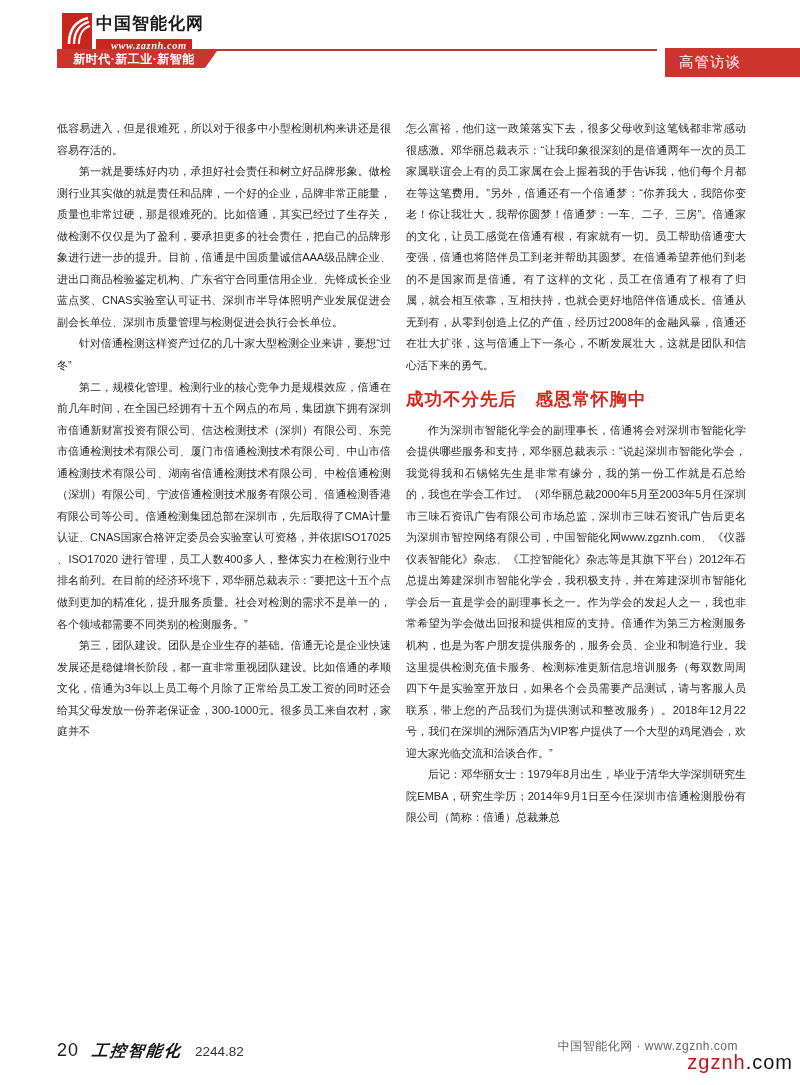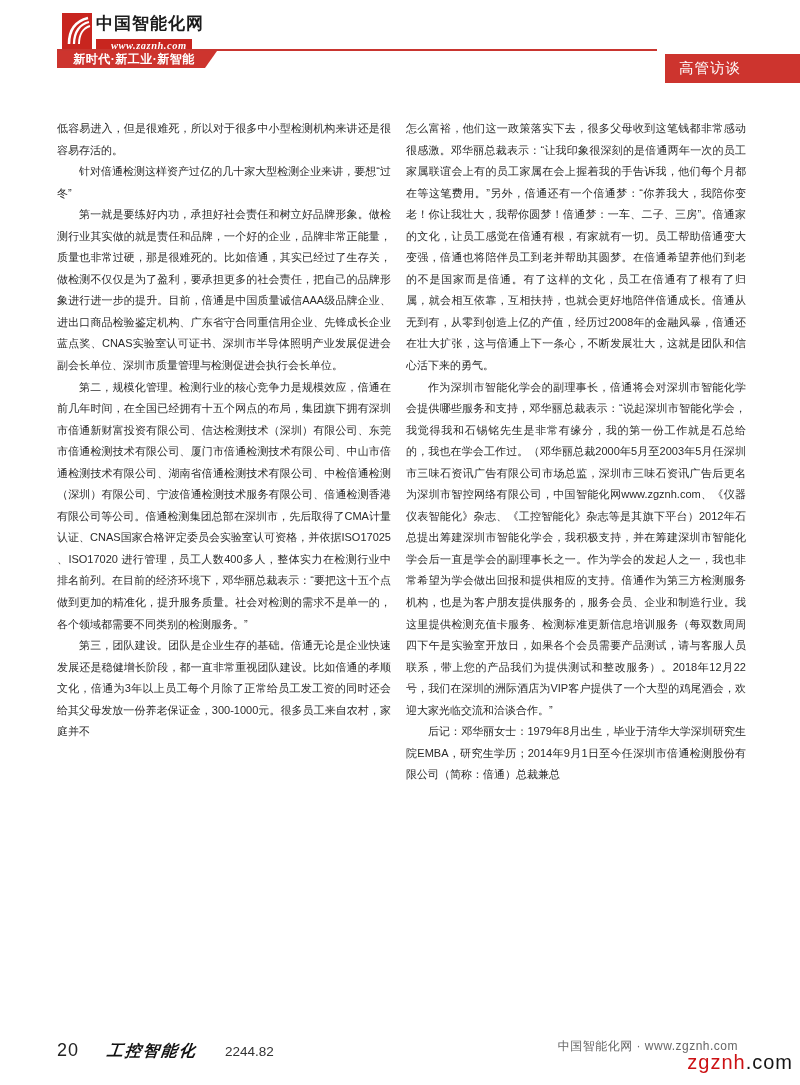--- a/index.html
+++ b/index.html
@@ -25,21 +25,21 @@
   }
   .header-rule{left:57px;top:49px;width:600px;height:2px;background:#c9352f;}
   .banner-tagline{
     left:57px;top:51px;width:160px;height:17px;background:#cd342e;
     color:#fff;font-size:12px;font-weight:bold;line-height:17px;
     padding:0 14px 0 8px;letter-spacing:.5px;box-sizing:border-box;
     clip-path:polygon(0 0,100% 0,calc(100% - 12px) 100%,0 100%);
     white-space:nowrap;
     text-align:center;
   }
-  .section-box-wrap{left:649px;top:48px;height:40px;width:151px;display:flex;align-items:center;border-radius:12px;}
+  .section-box-wrap{left:649px;top:48px;height:40px;width:151px;display:flex;align-items:flex-start;border-radius:12px;}
   .section-stripe-a{width:6px;background:#cd342e;}
   .section-gap-a{width:3px;}
   .section-stripe-b{width:3px;background:#cd342e;}
   .section-gap-b{width:4px;}
   .section-box{
     flex:1;background:#cd342e;color:#fff;font-size:14.5px;
     line-height:29px;padding-left:14px;letter-spacing:1px;white-space:nowrap;
   }
 
   
@@ -50,21 +50,21 @@
     margin:0;font-size:11px;line-height:21.55px;color:#2b2b2b;
     text-align:justify;
   }
   p.indent{text-indent:2em;}
   .section-heading{
     font-size:17.5px;font-weight:bold;color:#d5281e;
     margin:10px 0 9px 0;letter-spacing:1px;white-space:pre-wrap;
   }
 
   
-  .footer-left{left:57px;top:1040px;display:flex;align-items:baseline;gap:28px;}
+  .footer-left{left:57px;top:1040px;display:flex;align-items:baseline;gap:13px;}
   .footer-page-number{font-size:18px;color:#222;letter-spacing:1px;}
   .footer-journal-logo{
     font-size:16px;font-weight:bold;font-style:italic;color:#111;
     letter-spacing:2px;transform:skewX(-6deg);
     font-family:"Liberation Serif","DejaVu Serif",serif;
   }
   .footer-issue{font-size:13.5px;color:#333;}
   .footer-site-line{right:62px;top:1038px;font-size:12px;color:#666;letter-spacing:.5px;}
   .footer-big-url{right:7px;top:1051px;font-size:20px;font-weight:normal;letter-spacing:1px;}
   .footer-big-url .red{color:#cc1114;}
@@ -95,29 +95,30 @@
 <div class="abs section-box-wrap">
   <div class="section-stripe-a"></div>
   <div class="section-gap-a"></div>
   <div class="section-stripe-b"></div>
   <div class="section-gap-b"></div>
   <div class="section-box">高管访谈</div>
 </div>
 
 <div class="col col-left">
   <p class="body-text">低容易进入，但是很难死，所以对于很多中小型检测机构来讲还是很容易存活的。</p>
+  <p class="body-text indent">第一就是要练好内功，承担好社会责任和树立好品牌形象。做检测行业其实做的就是责任和品牌，一个好的企业，品牌非常正能量，质量也非常过硬，那是很难死的。比如倍通，其实已经过了生存关，做检测不仅仅是为了盈利，要承担更多的社会责任，把自己的品牌形象进行进一步的提升。目前，倍通是中国质量诚信AAA级品牌企业、进出口商品检验鉴定机构、广东省守合同重信用企业、先锋成长企业蓝点奖、CNAS实验室认可证书、深圳市半导体照明产业发展促进会副会长单位、深圳市质量管理与检测促进会执行会长单位。</p>
   <p class="body-text indent">针对倍通检测这样资产过亿的几十家大型检测企业来讲，要想“过冬”</p>
-  <p class="body-text indent">第一就是要练好内功，承担好社会责任和树立好品牌形象。做检测行业其实做的就是责任和品牌，一个好的企业，品牌非常正能量，质量也非常过硬，那是很难死的。比如倍通，其实已经过了生存关，做检测不仅仅是为了盈利，要承担更多的社会责任，把自己的品牌形象进行进一步的提升。目前，倍通是中国质量诚信AAA级品牌企业、进出口商品检验鉴定机构、广东省守合同重信用企业、先锋成长企业蓝点奖、CNAS实验室认可证书、深圳市半导体照明产业发展促进会副会长单位、深圳市质量管理与检测促进会执行会长单位。</p>
   <p class="body-text indent">第二，规模化管理。检测行业的核心竞争力是规模效应，倍通在前几年时间，在全国已经拥有十五个网点的布局，集团旗下拥有深圳市倍通新财富投资有限公司、信达检测技术（深圳）有限公司、东莞市倍通检测技术有限公司、厦门市倍通检测技术有限公司、中山市倍通检测技术有限公司、湖南省倍通检测技术有限公司、中检倍通检测（深圳）有限公司、宁波倍通检测技术服务有限公司、倍通检测香港有限公司等公司。倍通检测集团总部在深圳市，先后取得了CMA计量认证、CNAS国家合格评定委员会实验室认可资格，并依据ISO17025 、ISO17020 进行管理，员工人数400多人，整体实力在检测行业中排名前列。在目前的经济环境下，邓华丽总裁表示：“要把这十五个点做到更加的精准化，提升服务质量。社会对检测的需求不是单一的，各个领域都需要不同类别的检测服务。”</p>
   <p class="body-text indent">第三，团队建设。团队是企业生存的基础。倍通无论是企业快速发展还是稳健增长阶段，都一直非常重视团队建设。比如倍通的孝顺文化，倍通为3年以上员工每个月除了正常给员工发工资的同时还会给其父母发放一份养老保证金，300-1000元。很多员工来自农村，家庭并不</p>
 </div>
 
 <div class="col col-right">
   <p class="body-text">怎么富裕，他们这一政策落实下去，很多父母收到这笔钱都非常感动很感激。邓华丽总裁表示：“让我印象很深刻的是倍通两年一次的员工家属联谊会上有的员工家属在会上握着我的手告诉我，他们每个月都在等这笔费用。”另外，倍通还有一个倍通梦：“你养我大，我陪你变老！你让我壮大，我帮你圆梦！倍通梦：一车、二子、三房”。倍通家的文化，让员工感觉在倍通有根，有家就有一切。员工帮助倍通变大变强，倍通也将陪伴员工到老并帮助其圆梦。在倍通希望养他们到老的不是国家而是倍通。有了这样的文化，员工在倍通有了根有了归属，就会相互依靠，互相扶持，也就会更好地陪伴倍通成长。倍通从无到有，从零到创造上亿的产值，经历过2008年的金融风暴，倍通还在壮大扩张，这与倍通上下一条心，不断发展壮大，这就是团队和信心活下来的勇气。</p>
 
+  <div class="section-heading">成功不分先后　感恩常怀胸中</div>
 
   <p class="body-text indent">作为深圳市智能化学会的副理事长，倍通将会对深圳市智能化学会提供哪些服务和支持，邓华丽总裁表示：“说起深圳市智能化学会，我觉得我和石锡铭先生是非常有缘分，我的第一份工作就是石总给的，我也在学会工作过。（邓华丽总裁2000年5月至2003年5月任深圳市三味石资讯广告有限公司市场总监，深圳市三味石资讯广告后更名为深圳市智控网络有限公司，中国智能化网www.zgznh.com、《仪器仪表智能化》杂志、《工控智能化》杂志等是其旗下平台）2012年石总提出筹建深圳市智能化学会，我积极支持，并在筹建深圳市智能化学会后一直是学会的副理事长之一。作为学会的发起人之一，我也非常希望为学会做出回报和提供相应的支持。倍通作为第三方检测服务机构，也是为客户朋友提供服务的，服务会员、企业和制造行业。我这里提供检测充值卡服务、检测标准更新信息培训服务（每双数周周四下午是实验室开放日，如果各个会员需要产品测试，请与客服人员联系，带上您的产品我们为提供测试和整改服务）。2018年12月22号，我们在深圳的洲际酒店为VIP客户提供了一个大型的鸡尾酒会，欢迎大家光临交流和洽谈合作。”</p>
 
   <p class="body-text indent">后记：邓华丽女士：1979年8月出生，毕业于清华大学深圳研究生院EMBA，研究生学历；2014年9月1日至今任深圳市倍通检测股份有限公司（简称：倍通）总裁兼总</p>
 
 </div>
 
 <div class="abs footer-left">
   <span class="footer-page-number">20</span>
   <span class="footer-journal-logo">工控智能化</span>

